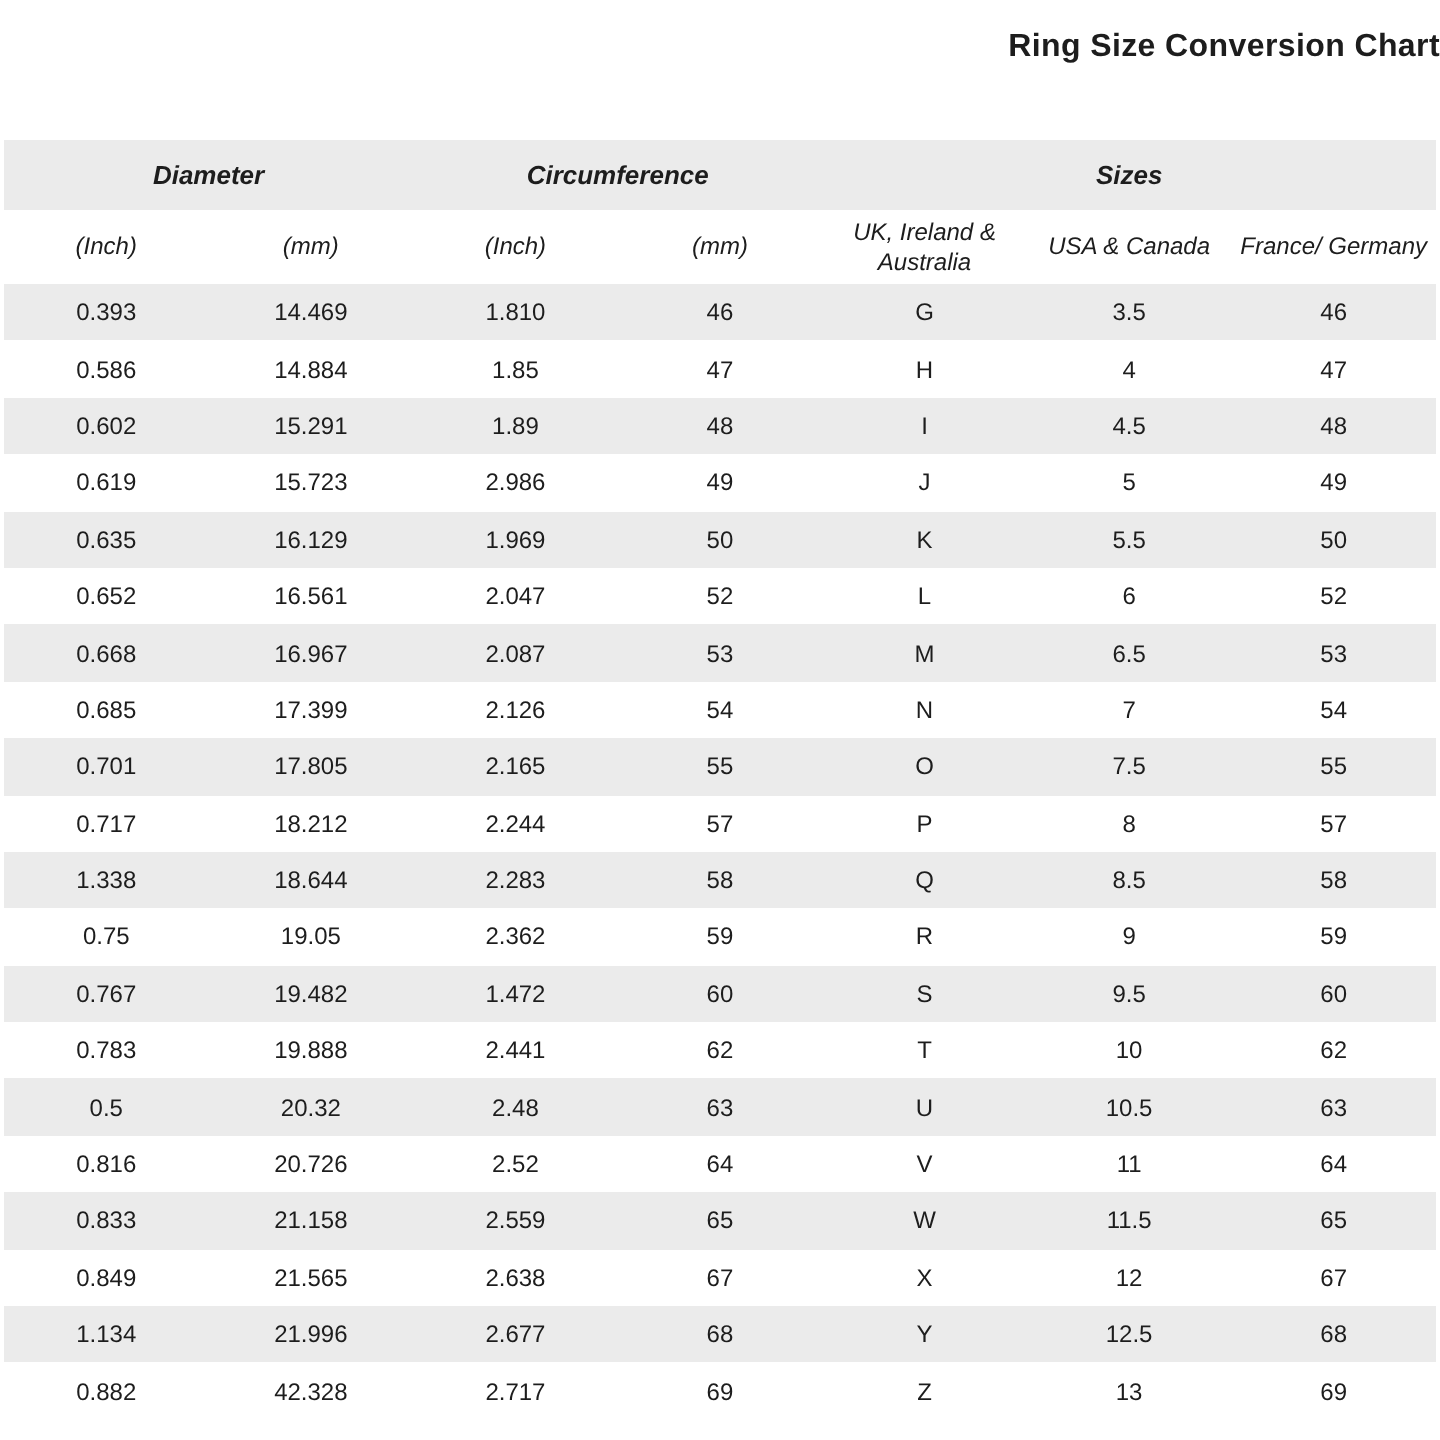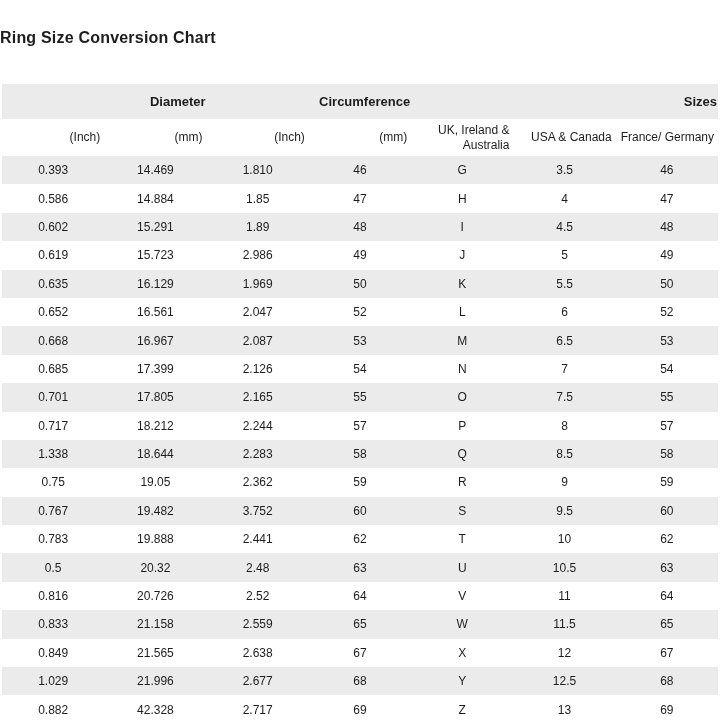--- a/index.html
+++ b/index.html
@@ -5,38 +5,39 @@
   html, body {
     margin: 0;
     padding: 0;
     width: 720px;
     height: 720px;
     background: var(--background, #ffffff);
     font-family: "Liberation Sans", sans-serif;
     color: var(--text, #1d1d1d);
   }
   .page-title {
-    text-align: left;
+    text-align: right;
     font-size: 16px;
     font-weight: bold;
-    padding-top: 29px;
+    padding-top: 15px;
     height: 19px;
     letter-spacing: 0.2px;
   }
   table.ring-table {
     width: 716px;
     margin: 36px 2px 0 2px;
     border-collapse: collapse;
     table-layout: fixed;
   }
   table.ring-table col { width: 14.2857%; }
   thead th {
     font-size: 13px;
-    text-align: right;
+    text-align: center;
     vertical-align: middle;
+    font-style: italic;
   }
   tr.group-header-row th {
     background: var(--header-bg, #ebebeb);
     font-weight: bold;
     height: 33px;
   }
   tr.column-header-row th {
     background: var(--background, #ffffff);
     font-weight: normal;
     font-size: 12px;
@@ -190,21 +191,21 @@
         <td>19.05</td>
         <td>2.362</td>
         <td>59</td>
         <td>R</td>
         <td>9</td>
         <td>59</td>
       </tr>
       <tr>
         <td>0.767</td>
         <td>19.482</td>
-        <td>3.752</td>
+        <td>1.472</td>
         <td>60</td>
         <td>S</td>
         <td>9.5</td>
         <td>60</td>
       </tr>
       <tr>
         <td>0.783</td>
         <td>19.888</td>
         <td>2.441</td>
         <td>62</td>
@@ -242,21 +243,21 @@
       <tr>
         <td>0.849</td>
         <td>21.565</td>
         <td>2.638</td>
         <td>67</td>
         <td>X</td>
         <td>12</td>
         <td>67</td>
       </tr>
       <tr>
-        <td>1.029</td>
+        <td>1.134</td>
         <td>21.996</td>
         <td>2.677</td>
         <td>68</td>
         <td>Y</td>
         <td>12.5</td>
         <td>68</td>
       </tr>
       <tr>
         <td>0.882</td>
         <td>42.328</td>

